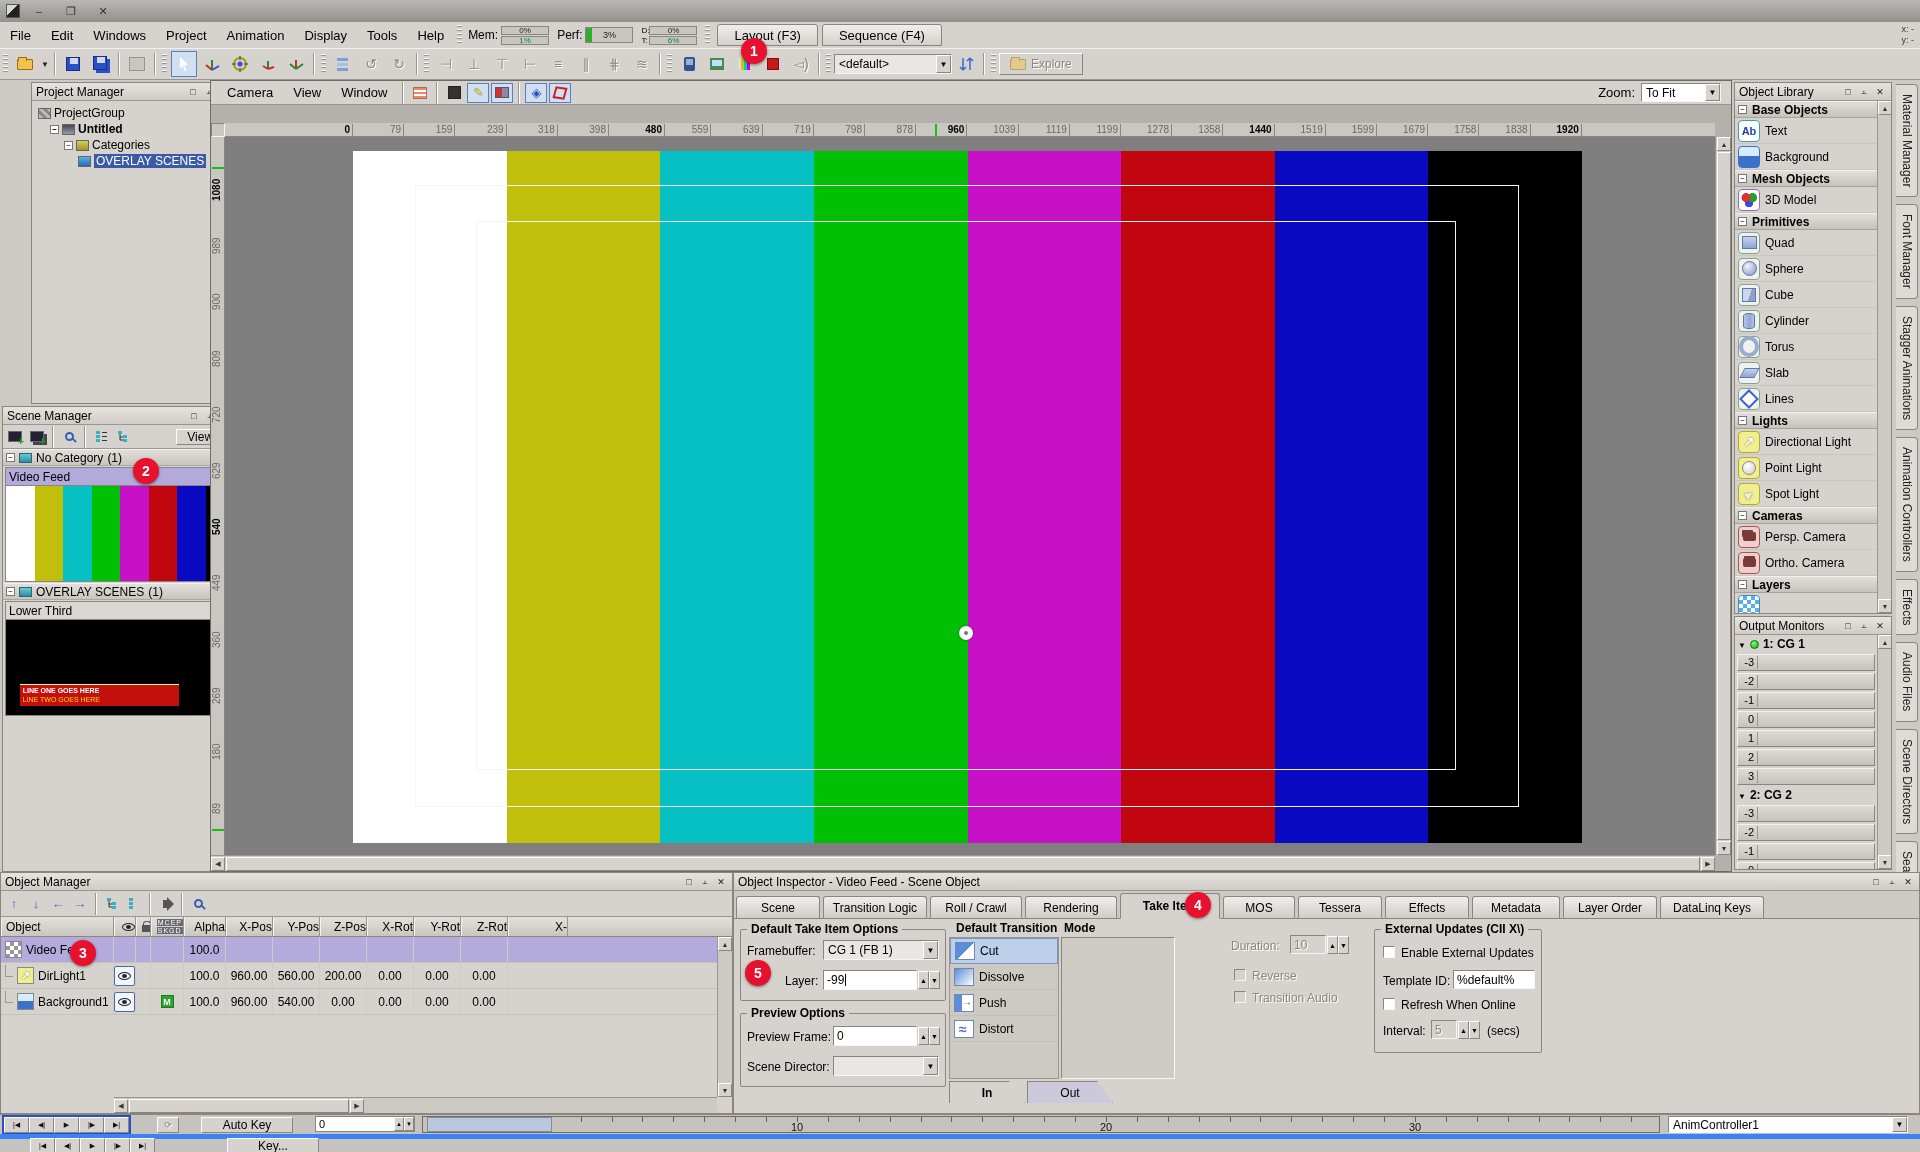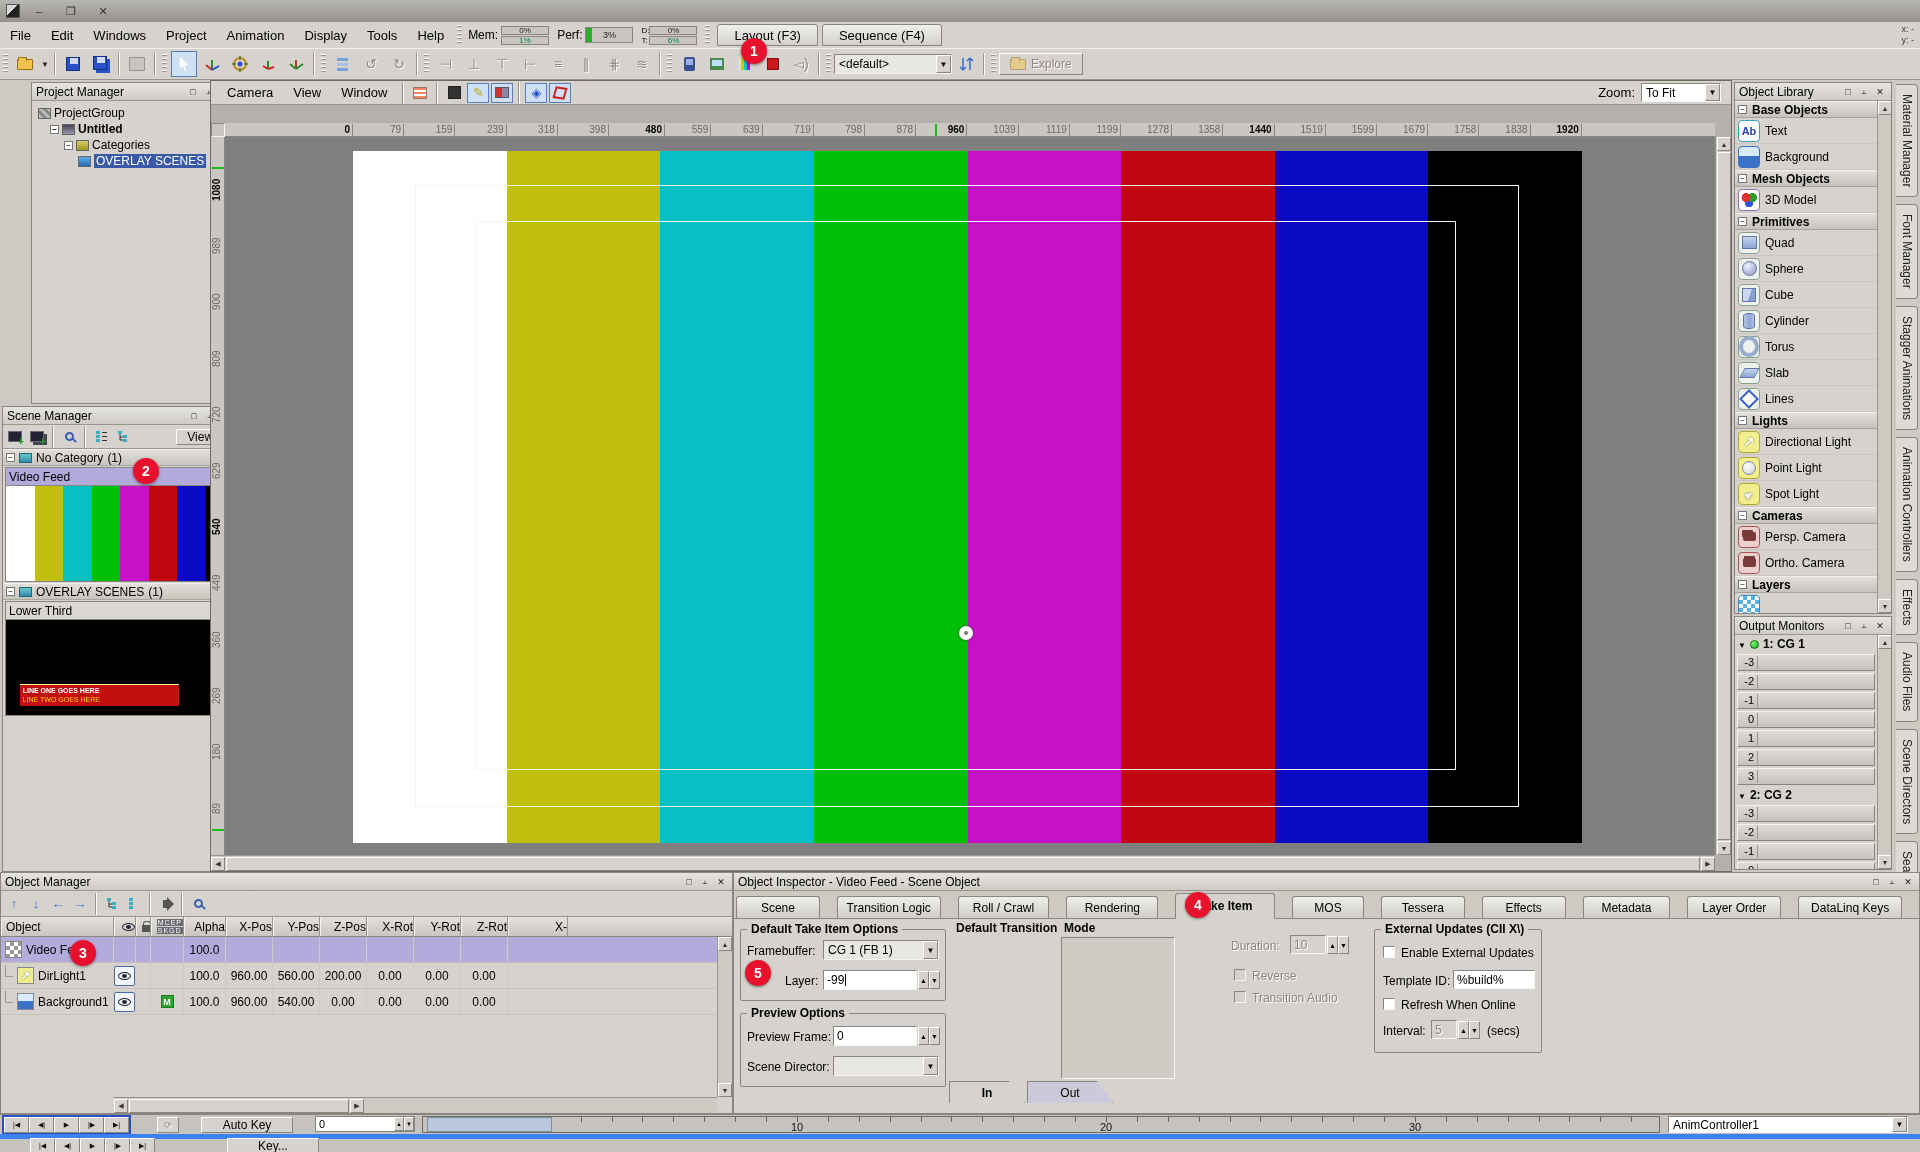--- a/index.html
+++ b/index.html
@@ -170,21 +170,21 @@
   .om-row.has-m .m-badge{visibility:visible;}
   .flags-head{display:flex;flex-direction:column;line-height:7px;font-size:7px;letter-spacing:1px;color:#fff;}
   .flags-head span{background:#6a6a72;padding:0 1px;margin:0.5px 0;}
   .c-name{width:113px;}.c-eye{width:22px;}.c-lock{width:15px;}.c-flags{width:33px;}
   .lock-glyph{width:8px;height:7px;background:#555;position:relative;margin-top:3px;}
   .lock-glyph::before{content:"";position:absolute;left:1px;top:-4px;width:6px;height:4px;border:1.5px solid #555;border-bottom:none;border-radius:3px 3px 0 0;}
   .eye-head{width:13px;height:8px;border:1px solid #223;border-radius:50%;position:relative;}
   .eye-head::after{content:"";position:absolute;left:3px;top:1px;width:5px;height:4px;background:#223;border-radius:50%;}
   
   .insp-tabrow{position:absolute;left:0;top:18px;width:100%;height:28px;display:flex;align-items:flex-end;padding-left:2px;border-bottom:1px solid #8a867f;background:#cdc9c3;}
-  .insp-tab{height:22px;margin-right:17px;display:flex;align-items:center;justify-content:center;background:linear-gradient(#efeeec,#d0cdc7);border:1px solid #8a867f;border-bottom:none;border-radius:3px 3px 0 0;font-size:12px;overflow:hidden;}
+  .insp-tab{height:22px;margin-right:3px;display:flex;align-items:center;justify-content:center;background:linear-gradient(#efeeec,#d0cdc7);border:1px solid #8a867f;border-bottom:none;border-radius:3px 3px 0 0;font-size:12px;overflow:hidden;}
   .insp-tab.active{height:26px;background:#d6d3ce;font-weight:bold;margin-bottom:-1px;border-bottom:1px solid #d6d3ce;}
   .groupbox{position:absolute;border:1px solid #8a867f;border-radius:2px;}
   .gb-title{position:absolute;top:-8px;left:6px;background:#d6d3ce;padding:0 4px;font-weight:bold;font-size:12px;white-space:nowrap;}
   .fld-label{position:absolute;font-size:12px;white-space:nowrap;}
   .edit{position:absolute;background:#fff;border:1px solid;border-color:#8a867f #f7f6f4 #f7f6f4 #8a867f;display:flex;align-items:center;padding:0 3px;font-size:12px;}
   .edit.gray{background:#d6d3ce;color:#8c8880;}
   .caret{display:inline-block;width:1px;height:12px;background:#000;margin-left:1px;}
   .cb{position:absolute;width:12px;height:12px;background:#fff;border:1px solid;border-color:#8a867f #f7f6f4 #f7f6f4 #8a867f;}
   .cb.dis{background:#d6d3ce;}
   .trans-list{position:absolute;background:#cdc9c3;border:1px solid #9a968f;}
@@ -1153,20 +1153,42 @@
         <span>▼</span>
       </span>
     <span class="fld-label" style="left:6px;top:46px;">Scene Director:</span>
     <span class="combo sunken" style="position:absolute;left:92px;top:42px;width:106px;height:20px;">
       <span class="cval"></span>
       <span class="cbtn">▼</span>
     </span>
   </div>
 
   <span class="fld-label bold" style="left:222px;top:48px;">Default Transition</span>
+  <div class="trans-list" style="left:215px;top:64px;width:110px;height:142px;">
+
+      <div class="trans-item selected">
+        <span class="t-ico cut"></span>
+        <span>Cut</span>
+      </div>
+
+      <div class="trans-item">
+        <span class="t-ico dissolve"></span>
+        <span>Dissolve</span>
+      </div>
+
+      <div class="trans-item">
+        <span class="t-ico push"></span>
+        <span>Push</span>
+      </div>
+
+      <div class="trans-item">
+        <span class="t-ico distort"></span>
+        <span>Distort</span>
+      </div>
+    </div>
   <div class="io-tab in" style="left:215px;top:208px;width:76px;">
       <span>In</span>
     </div>
   <div class="io-tab out" style="left:293px;top:208px;width:86px;">
       <span>Out</span>
     </div>
 
   <span class="fld-label bold" style="left:330px;top:48px;">Mode</span>
   <div class="abs sunken" style="left:327px;top:64px;width:114px;height:142px;background:#cfccc6;"></div>
 
@@ -1182,21 +1204,21 @@
   <span class="fld-label dis" style="left:518px;top:96px;">Reverse</span>
   <span class="cb dis" style="left:500px;top:118px;"></span>
   <span class="fld-label dis" style="left:518px;top:118px;">Transition Audio</span>
 
   <div class="groupbox" style="left:640px;top:56px;width:168px;height:124px;">
     <span class="gb-title">External Updates (CII X\)</span>
     <span class="cb" style="left:8px;top:16px;"></span>
     <span class="fld-label" style="left:26px;top:16px;">Enable External Updates</span>
     <span class="fld-label" style="left:8px;top:44px;">Template ID:</span>
     <span class="edit" style="left:78px;top:40px;width:82px;height:19px;">
-        <span>%build%</span>
+        <span>%default%</span>
       </span>
     <span class="cb" style="left:8px;top:68px;"></span>
     <span class="fld-label" style="left:26px;top:68px;">Refresh When Online</span>
     <span class="fld-label" style="left:8px;top:94px;">Interval:</span>
     <span class="edit gray" style="left:56px;top:90px;width:26px;height:19px;">
         <span class="dis">5</span>
       </span>
     <span class="spinpair" style="position:absolute;left:83px;top:91px;">
         <span>▲</span>
         <span>▼</span>

